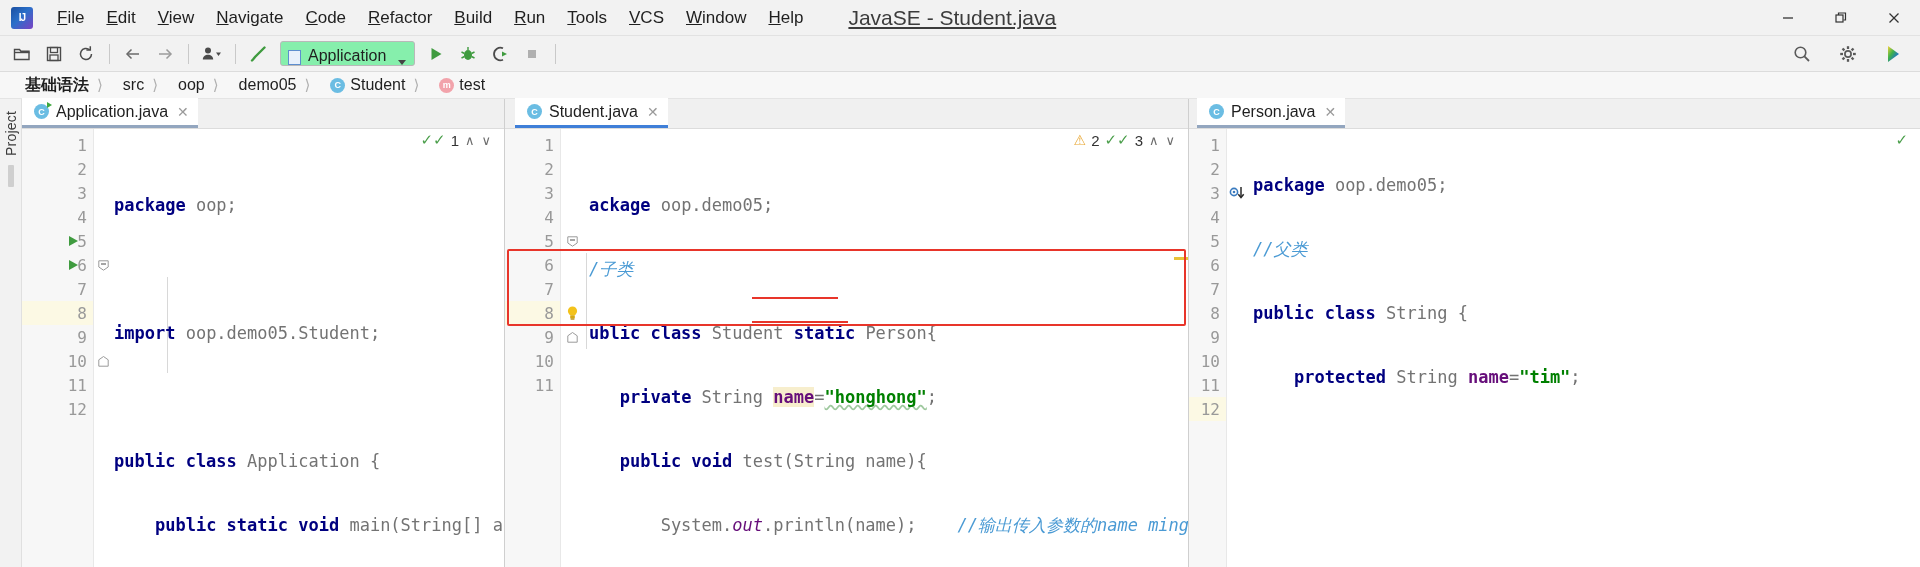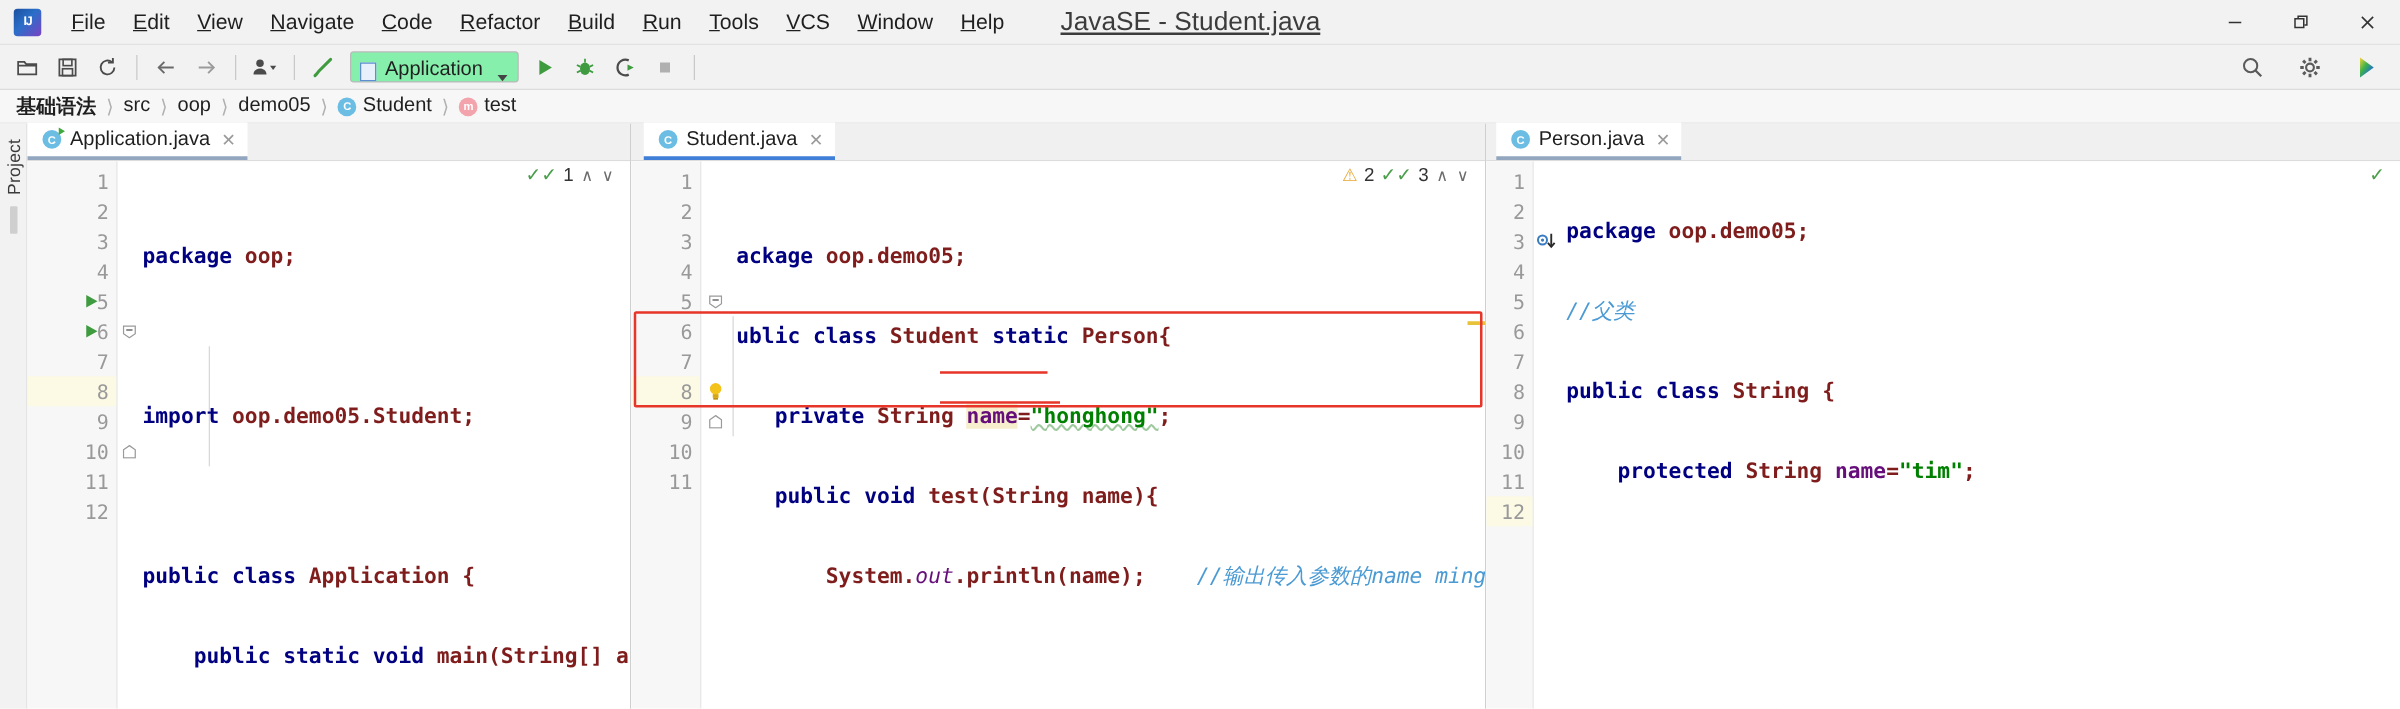--- a/index.html
+++ b/index.html
@@ -64,21 +64,21 @@
     width:0;height:0;border-left:4.5px solid transparent;border-right:4.5px solid transparent;
     border-top:5px solid #444; margin-left:auto; flex:none;
   }
   .tb-right { position:absolute; right:10px; display:flex; align-items:center; gap:14px; }
 
   
   .crumbs {
     height:27px; background:#f7f7f7; display:flex; align-items:center;
     padding-left:10px; border-bottom:1px solid #e4e4e4; font-size:16px; gap:0;
   }
-  .crumb { display:flex; align-items:center; gap:5px; padding:0 3px; color:#1f1f1f; }
+  .crumb { display:flex; align-items:center; gap:5px; padding:0 3px; color:#1f1f1f;margin-left:12px; }
   .crumb.bold { font-weight:bold; }
   .crumb-sep { color:#b0b0b0; padding:0 5px; font-size:15px; }
   .badge-c, .badge-m {
     width:15px;height:15px;border-radius:50%;display:inline-flex;align-items:center;
     justify-content:center;font-size:9px;color:#fff;font-weight:bold;flex:none;
   }
   .badge-c { background:#6bbde3; }
   .badge-m { background:#f2a3ab; }
 
   
@@ -137,21 +137,21 @@
     font-family:"DejaVu Sans Mono", monospace; font-size:17px; white-space:pre;
   }
   .cline { height:24px; line-height:24px; padding-left:8px; position:relative; }
   .indent-guide {
     position:absolute; width:1px; background:#d8d8d8; top:0; bottom:0;
   }
 
   
   .kw   { color:#000080; font-weight:bold; }
   .str  { color:#008000; font-weight:bold; }
-  .plain{ color:#7f1d1d;font-weight:bold; }
+  .plain{ color:#737373; }
   .cmt  { color:#4a9ad4; font-style:italic; }
   .fld  { color:#660e7a; font-weight:bold; }
   .stat { color:#660e7a; font-style:italic; }
   .hl-field { background:#f7eecd; }
   .wavy { text-decoration: underline wavy #9fc99f; text-decoration-skip-ink:none; }
   .hl-widget {
     position:absolute; top:2px; right:12px; display:flex; align-items:center;
     gap:5px; font-size:15px; color:#4a4a4a; z-index:6; background:transparent;
   }
   .hl-widget .cnt { font-size:15px; color:#333; }
@@ -495,20 +495,21 @@
           <div style="height:24px;display:flex;align-items:center;justify-content:center;">
             <svg width="11" height="11" viewBox="0 0 11 11">
                 <path d="M5.5 0.5 L10.2 3.8 V10.2 H0.8 V3.8 Z" fill="#fff" stroke="#9a9a9a" stroke-width="1"></path>
               </svg>
           </div>
         </div>
 
         <div class="code" style="padding-left:20px;">
           <div class="indent-guide" style="left:25px;top:124px;height:96px;"></div>
           <div class="cline"><span class="kw">ackage</span><span class="plain"> oop.demo05;</span></div>
+          <div class="cline"><span class="cmt">/子类</span></div>
           <div class="cline"><span class="kw">ublic class</span><span class="plain"> Student </span><span class="kw">static</span><span class="plain"> Person{</span></div>
           <div class="cline"><span class="plain">   </span><span class="kw">private</span><span class="plain"> String </span><span class="fld hl-field">name</span><span class="plain">=</span><span class="str wavy">"honghong"</span><span class="plain">;</span></div>
           <div class="cline"><span class="plain">   </span><span class="kw">public void</span><span class="plain"> test(String name){</span></div>
           <div class="cline"><span class="plain">       System.</span><span class="stat">out</span><span class="plain">.println(name);    </span><span class="cmt">//输出传入参数的name mingming</span></div>
           
           
           
           
           
         </div>

